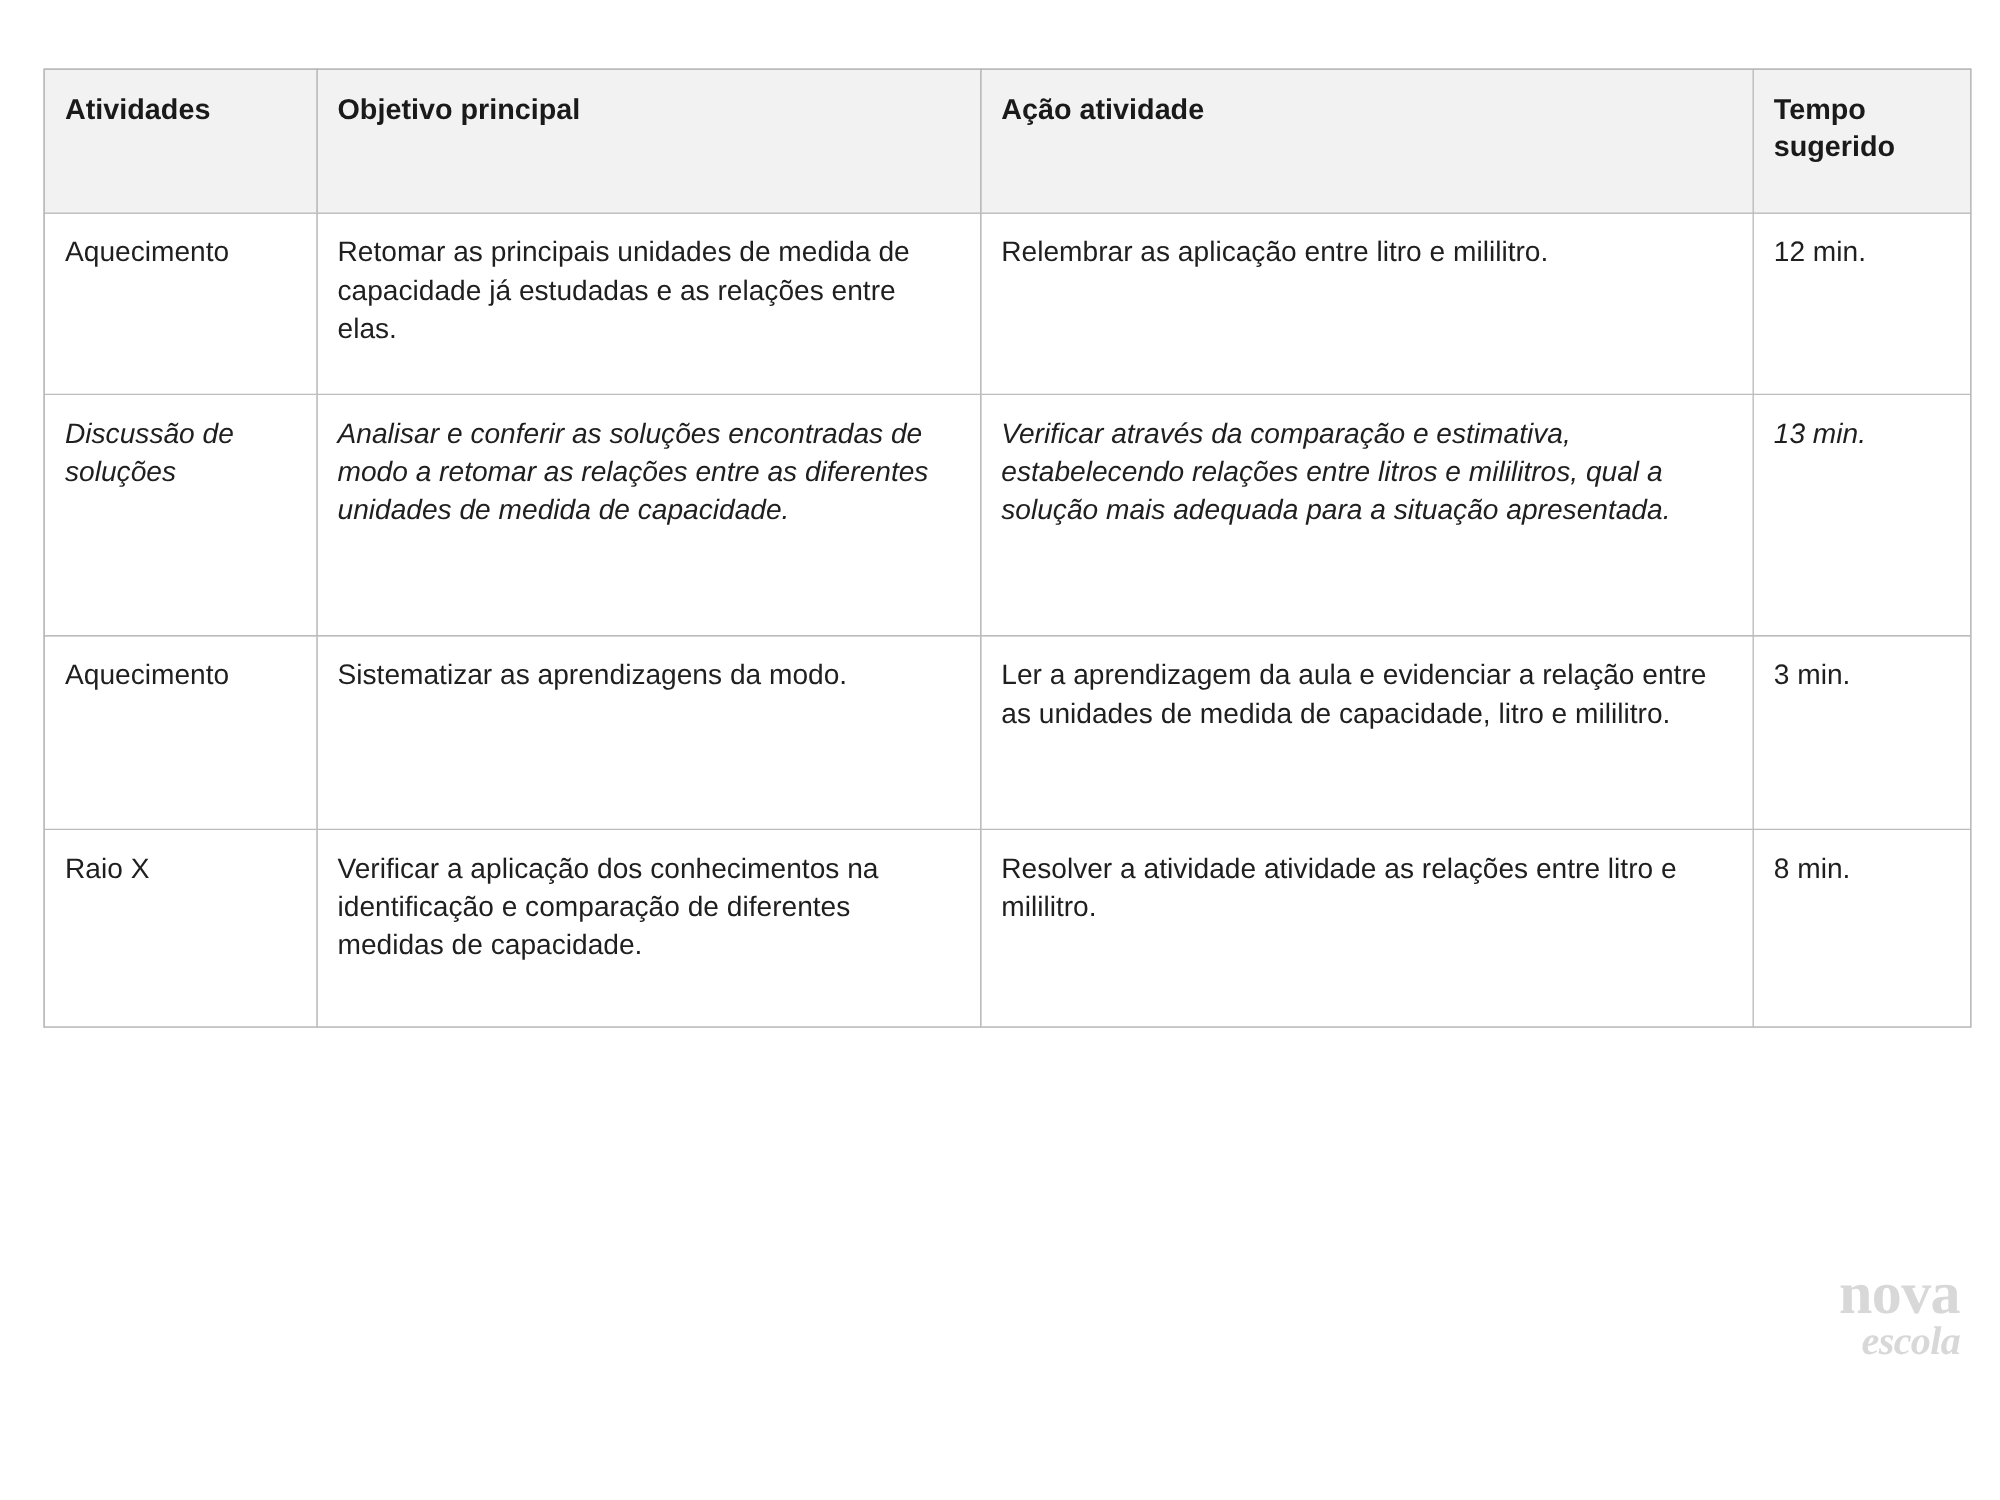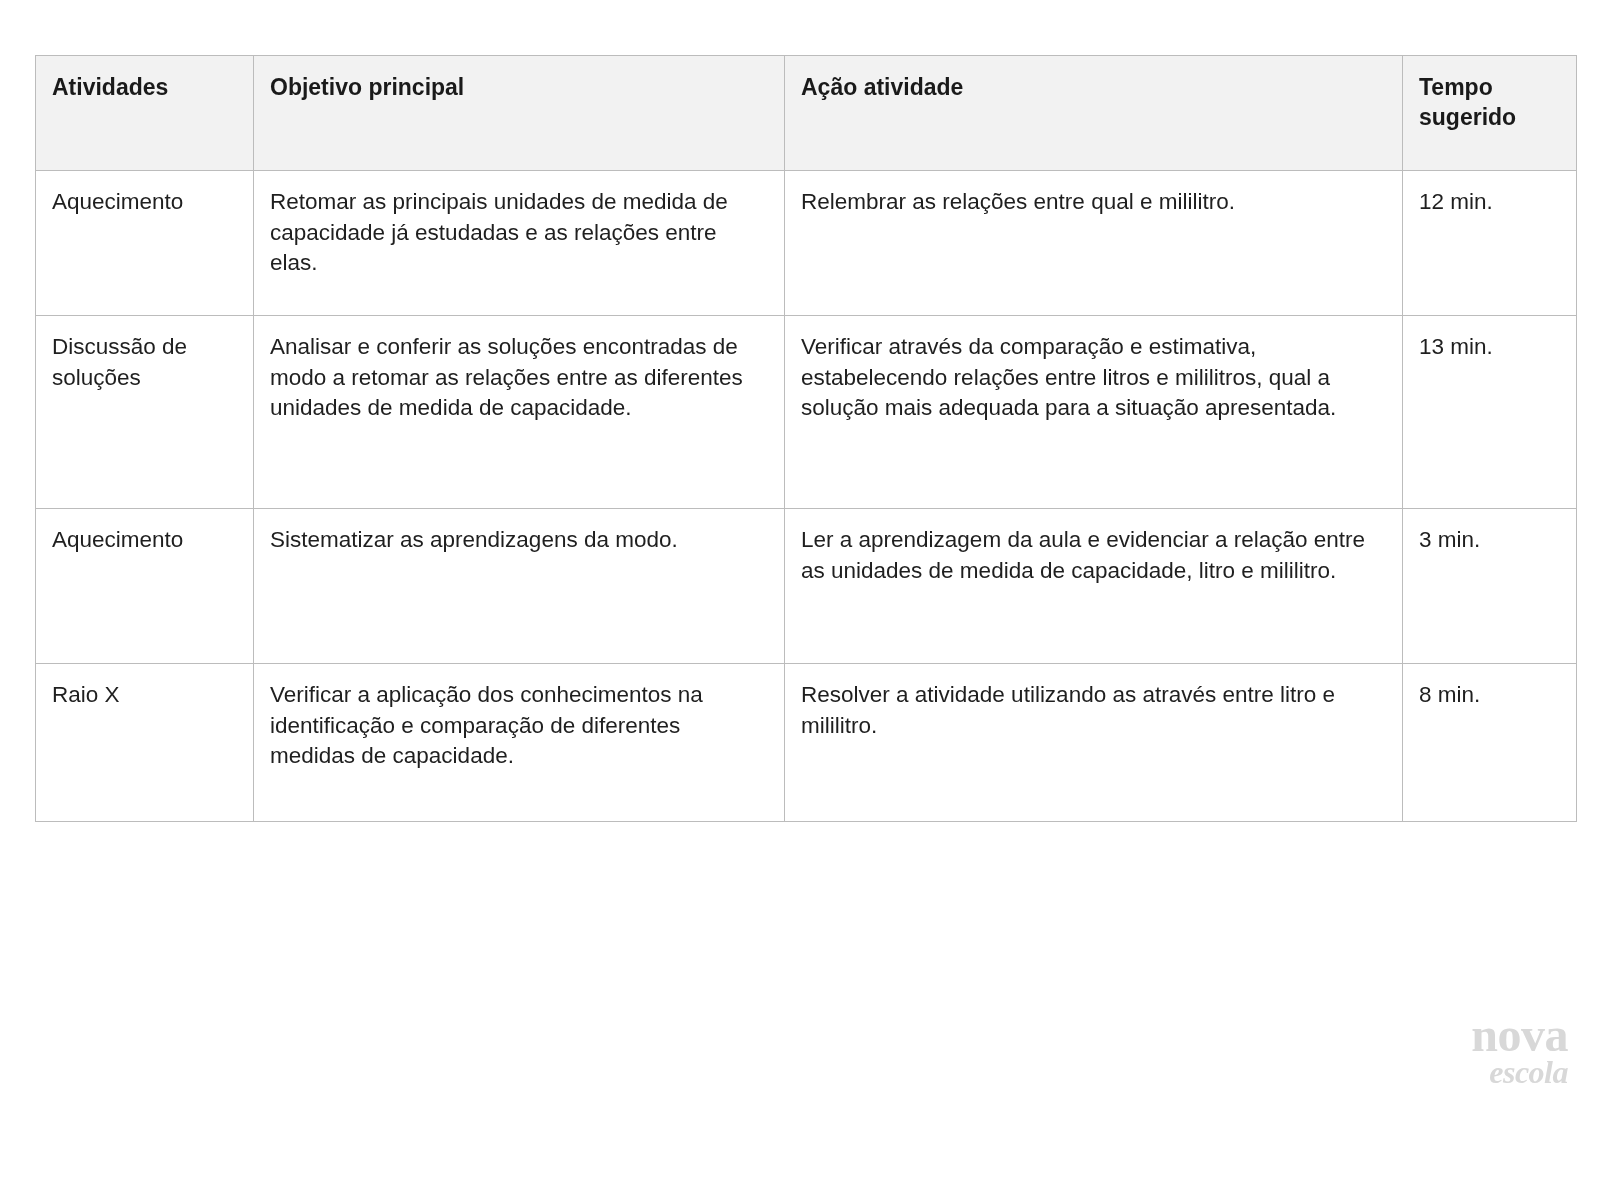--- a/index.html
+++ b/index.html
@@ -59,21 +59,21 @@
     background: #ffffff;
     font-weight: normal;
     font-size: 22.5px;
     line-height: 1.36;
     color: #1f1f1f;
     padding-top: 22px;
   }
 
   tbody tr.r1 td { height: 112px; }
   tbody tr.r2 td { height: 122px; }
-  tbody tr.r3 td { height: 160px; }
+  tbody tr.r3 td { height: 160px; font-style: italic; }
   tbody tr.r4 td { height: 122px; }
   tbody tr.r5 td { height: 125px; }
 
   td.col-activity,
   td.col-time {
     white-space: normal;
   }
 
   .logo {
     position: absolute;
@@ -108,39 +108,39 @@
         <th>Atividades</th>
         <th>Objetivo principal</th>
         <th>Ação atividade</th>
         <th>Tempo sugerido</th>
       </tr>
     </thead>
     <tbody>
       <tr class="r1">
         <td class="col-activity">Aquecimento</td>
         <td class="col-objective">Retomar as principais unidades de medida de capacidade já estudadas e as relações entre elas.</td>
-        <td class="col-action">Relembrar as relações entre qual e mililitro.</td>
+        <td class="col-action">Relembrar as aplicação entre litro e mililitro.</td>
         <td class="col-time">12 min.</td>
       </tr>
       <tr class="r3">
         <td class="col-activity">Discussão de soluções</td>
         <td class="col-objective">Analisar e conferir as soluções encontradas de modo a retomar as relações entre as diferentes unidades de medida de capacidade.</td>
         <td class="col-action">Verificar através da comparação e estimativa, estabelecendo relações entre litros e mililitros, qual a solução mais adequada para a situação apresentada.</td>
         <td class="col-time">13 min.</td>
       </tr>
       <tr class="r4">
         <td class="col-activity">Aquecimento</td>
         <td class="col-objective">Sistematizar as aprendizagens da modo.</td>
         <td class="col-action">Ler a aprendizagem da aula e evidenciar a relação entre as unidades de medida de capacidade, litro e mililitro.</td>
         <td class="col-time">3 min.</td>
       </tr>
       <tr class="r5">
         <td class="col-activity">Raio X</td>
         <td class="col-objective">Verificar a aplicação dos conhecimentos na identificação e comparação de diferentes medidas de capacidade.</td>
-        <td class="col-action">Resolver a atividade utilizando as através entre litro e mililitro.</td>
+        <td class="col-action">Resolver a atividade atividade as relações entre litro e mililitro.</td>
         <td class="col-time">8 min.</td>
       </tr>
     </tbody>
   </table>
 
   <div class="logo">
     <span class="line1">nova</span>
     <span class="line2">escola</span>
   </div>
 

